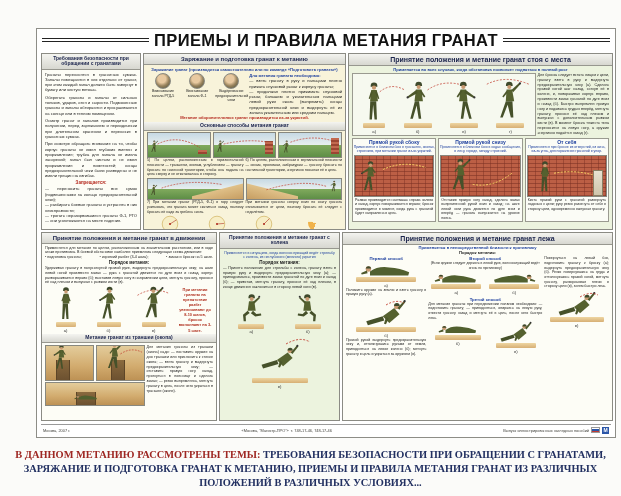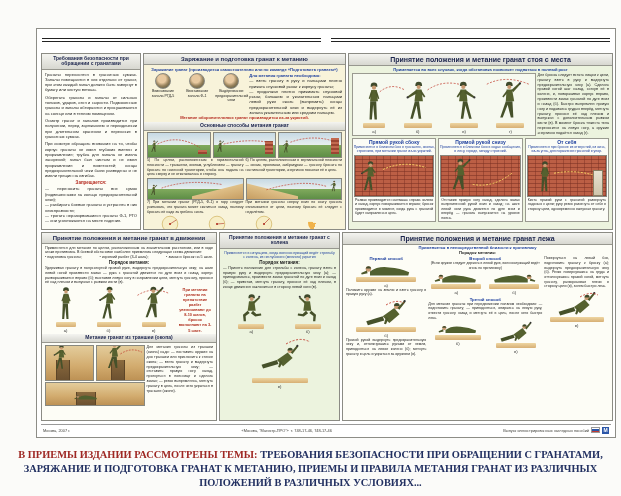--- a/index.html
+++ b/index.html
@@ -143,20 +143,21 @@
       <path d="M26 22l-2.4 8 2.4.8 3.2-7.4z" fill="#4c572b"></path>
     </symbol>
   </defs>
 </svg>
 
 <div class="page">
   <div class="poster">
 
     <div class="titlebar">
       <span class="rule"></span>
+      <h1 class="ptitle">ПРИЕМЫ И ПРАВИЛА МЕТАНИЯ ГРАНАТ</h1>
       <span class="rule"></span>
     </div>
 
     <section class="sec-safety">
       <div class="phead h5">Требования безопасности при обращении с гранатами</div>
       <div class="pad">
         <p class="t4 just">Гранаты переносятся в гранатных сумках. Запалы помещаются в них отдельно от гранат, при этом каждый запал должен быть завернут в бумагу или чистую ветошь.</p>
         <div class="gap2"></div>
         <p class="t4 just">Оберегать гранаты и запалы от сильных толчков, ударов, огня и сырости. Подмоченные гранаты и запалы обтираются и просушиваются на солнце или в теплом помещении.</p>
         <div class="gap2"></div>
@@ -575,16 +576,16 @@
             <i class="w"></i>
             <i class="b"></i>
             <i class="r"></i>
           </span>
         <span class="mlogo">М</span>
       </span>
     </div>
   </div>
 
   <div class="caption">
-    <span class="cap-red">В ПРИЕМЫ ИЗДАНИИ РАССМОТРЕНЫ ТЕМЫ:</span>
+    <span class="cap-red">В ДАННОМ МЕТАНИЮ РАССМОТРЕНЫ ТЕМЫ:</span>
     <span class="cap-navy">ТРЕБОВАНИЯ БЕЗОПАСНОСТИ ПРИ ОБРАЩЕНИИ С ГРАНАТАМИ, ЗАРЯЖАНИЕ И ПОДГОТОВКА ГРАНАТ К МЕТАНИЮ, ПРИЕМЫ И ПРАВИЛА МЕТАНИЯ ГРАНАТ ИЗ РАЗЛИЧНЫХ ПОЛОЖЕНИЙ В РАЗЛИЧНЫХ УСЛОВИЯХ...</span>
   </div>
 </div>
 
 </body></html>

